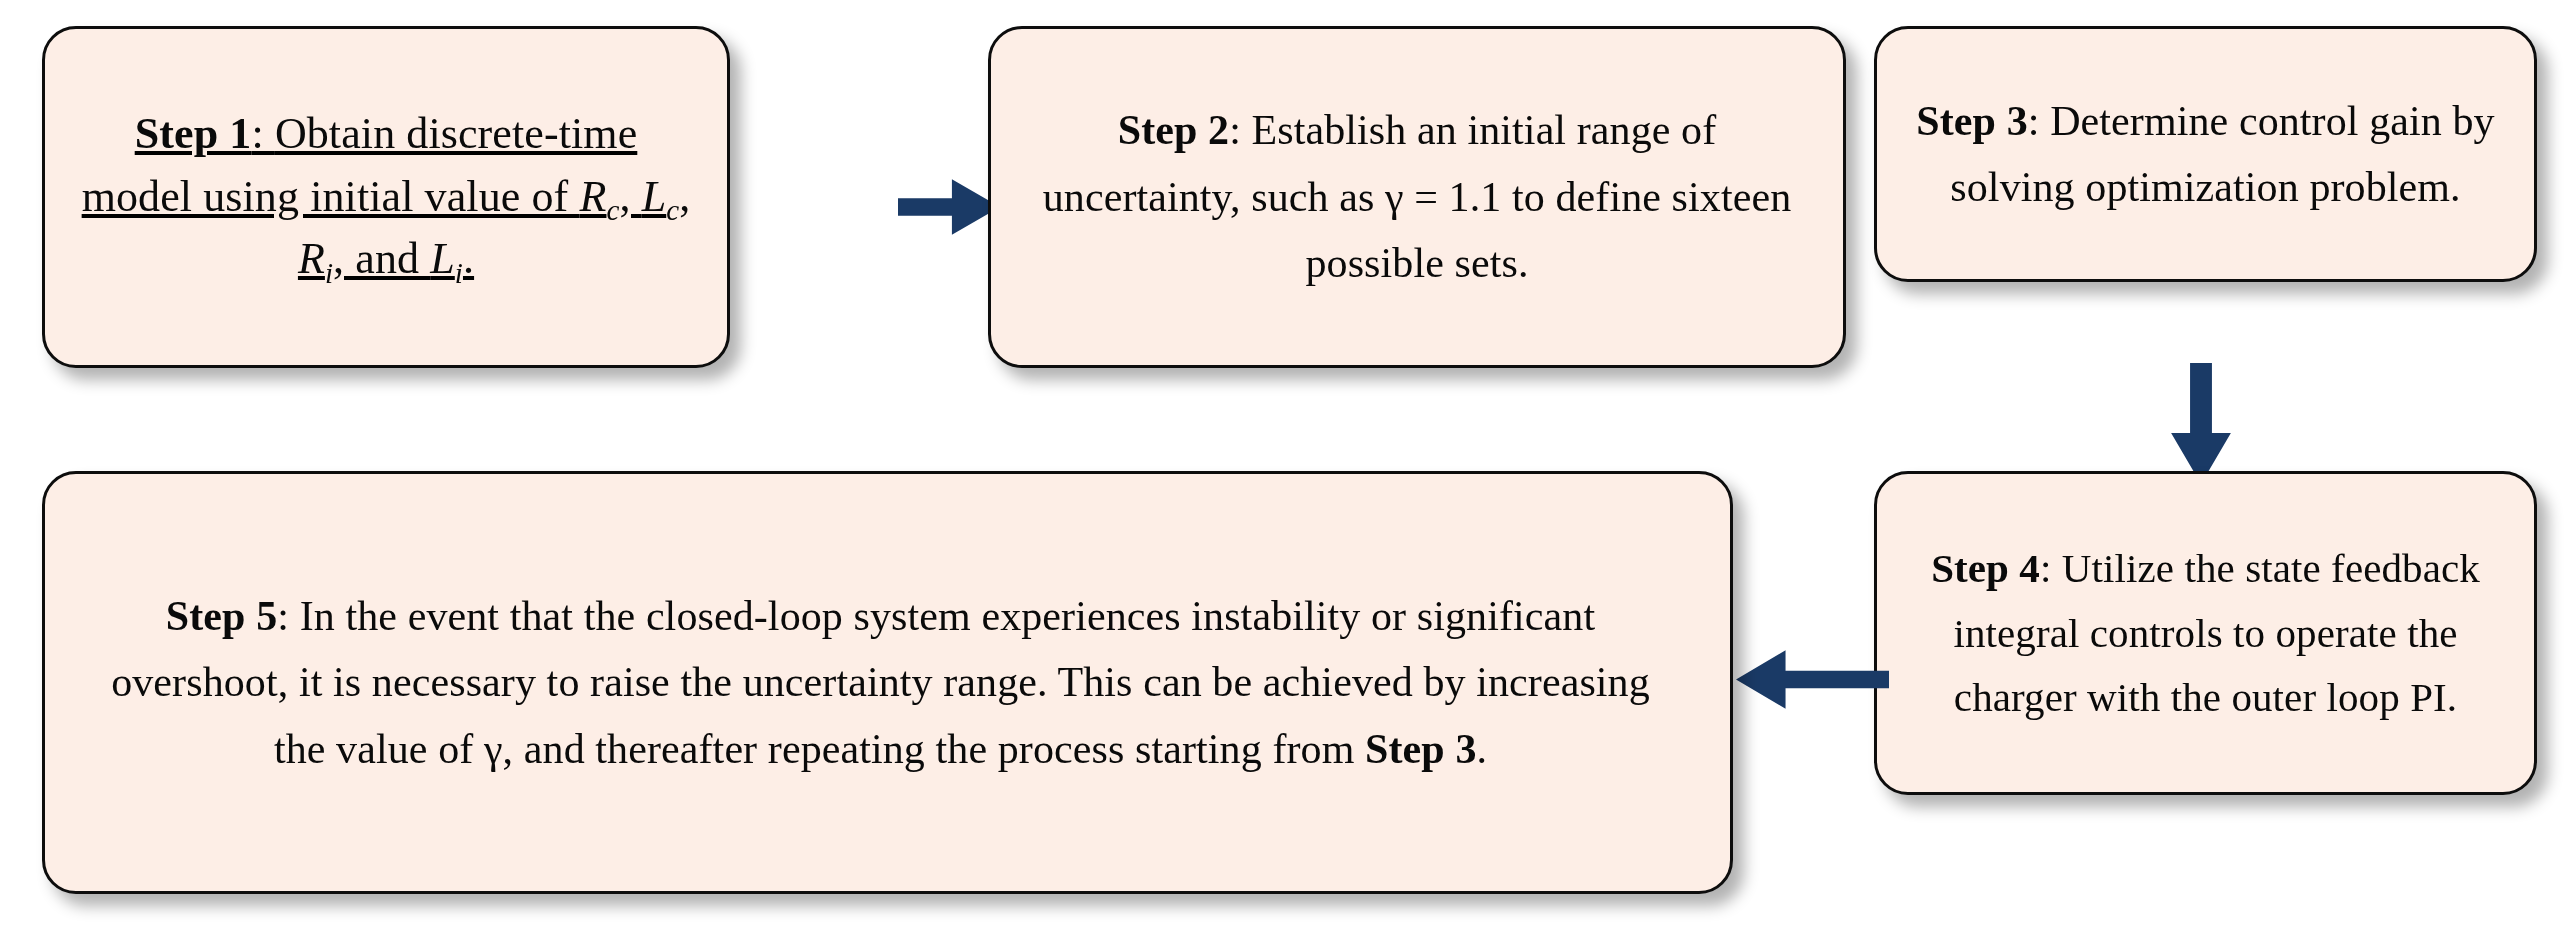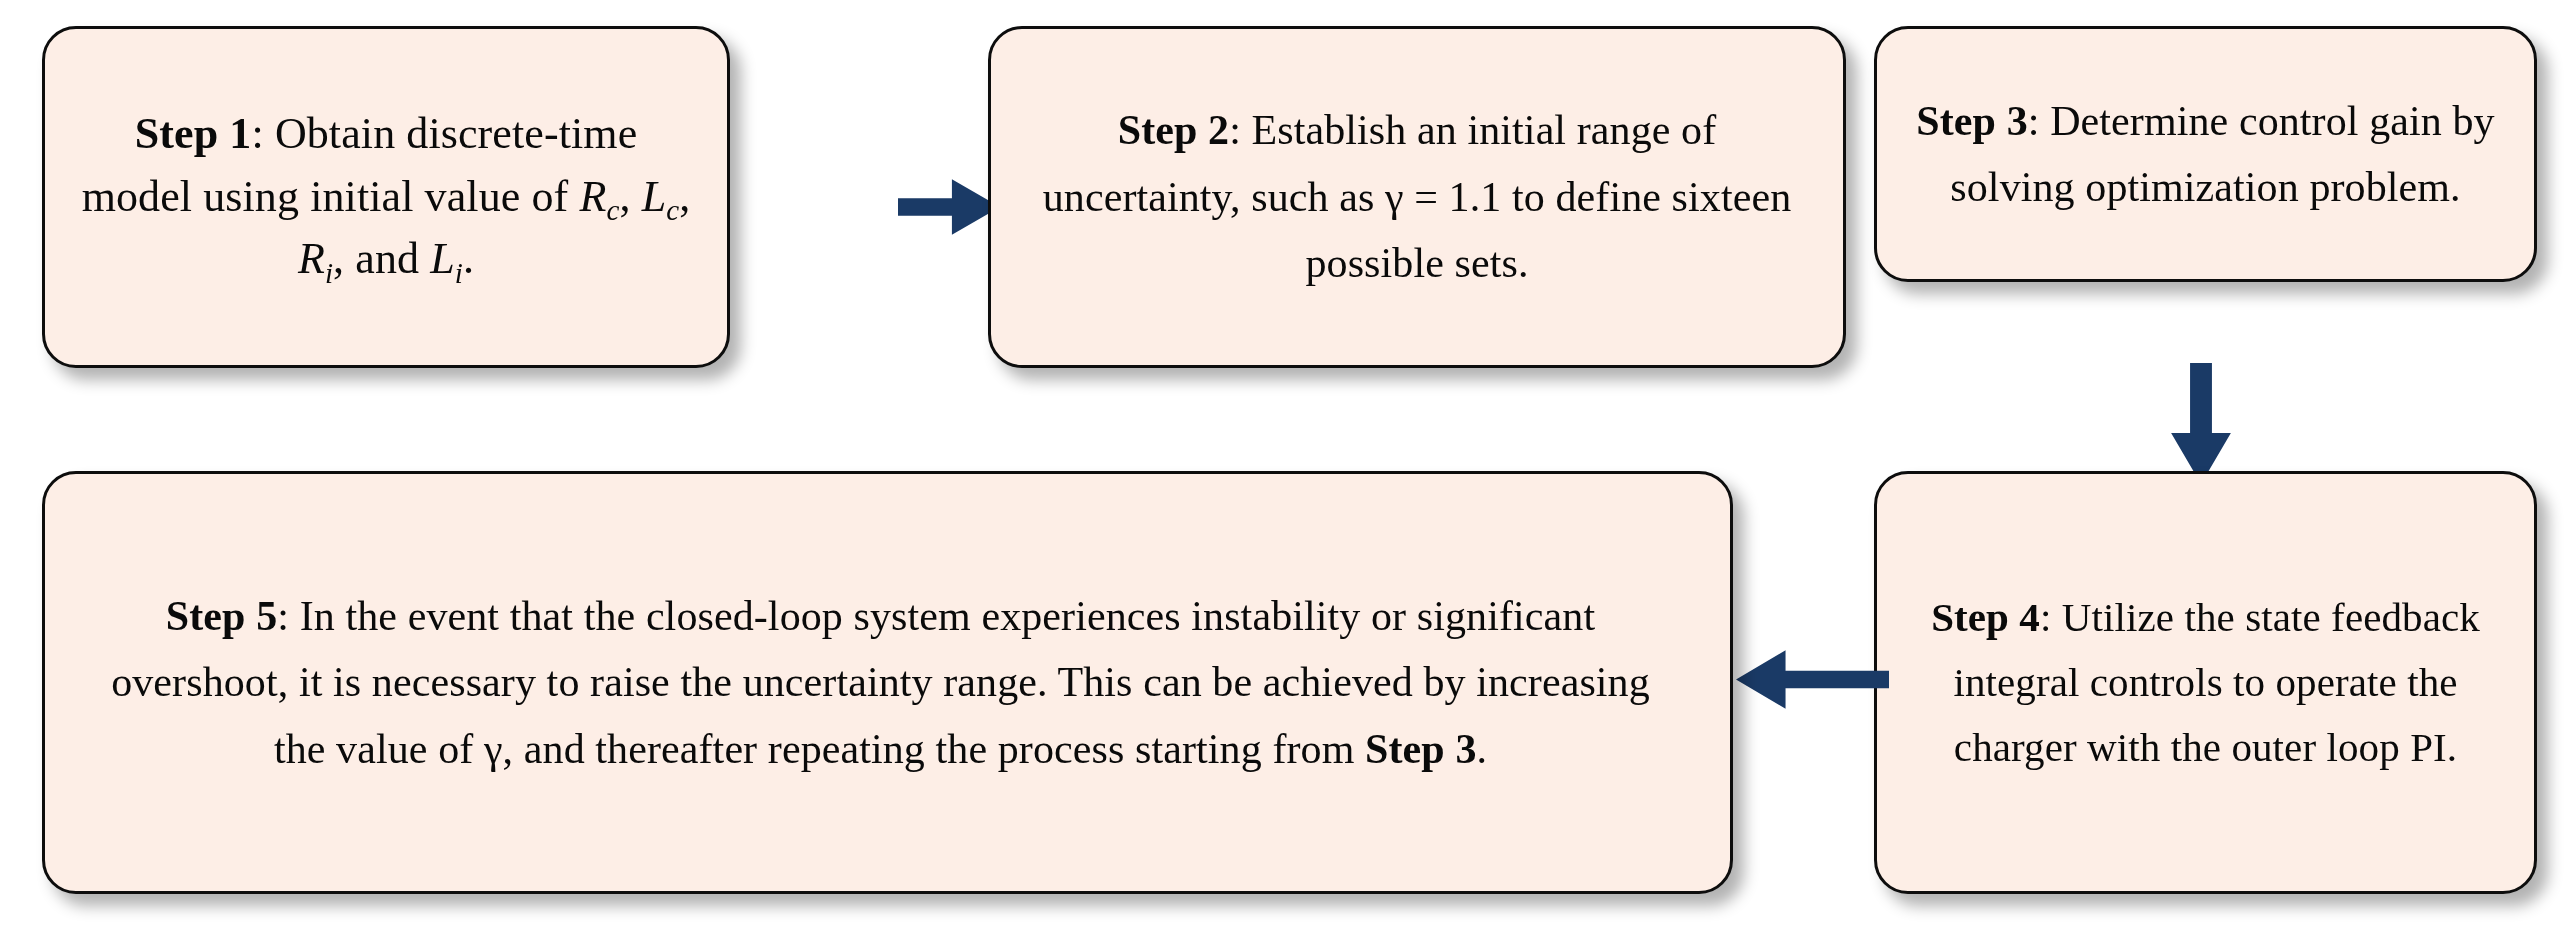--- a/index.html
+++ b/index.html
@@ -45,24 +45,24 @@
   .step-text i { font-style: italic; }
   .step-text sub {
     font-style: italic;
     font-size: 0.66em;
     vertical-align: baseline;
     position: relative;
     top: 0.32em;
   }
 
   
-  #box-step1 { left: 42px;   top: 26px;   width: 688px; height: 342px; }
+  #box-step1 { left: 42px;   top: 26px;   width: 688px; height: 342px; text-decoration: underline; }
   #box-step2 { left: 988px; top: 26px;   width: 858px; height: 342px; }
   #box-step3 { left: 1874px; top: 26px;   width: 663px;  height: 256px; }
-  #box-step4 { left: 1874px; top: 471px;  width: 663px;  height: 423px; }
+  #box-step4 { left: 1874px; top: 471px;  width: 663px;  height: 324px; }
   #box-step5 { left: 42px;   top: 471px;  width: 1691px; height: 423px; padding-left: 20px; }
 
   #box-step1 .step-text { font-size: 44px; line-height: 1.42; }
   #box-step2 .step-text { font-size: 42px; }
   #box-step3 .step-text { font-size: 42px; }
   #box-step4 .step-text { font-size: 41px; }
   #box-step5 .step-text { font-size: 42px; padding: 0 19px; }
 
   
   .arrow { position: absolute; }

